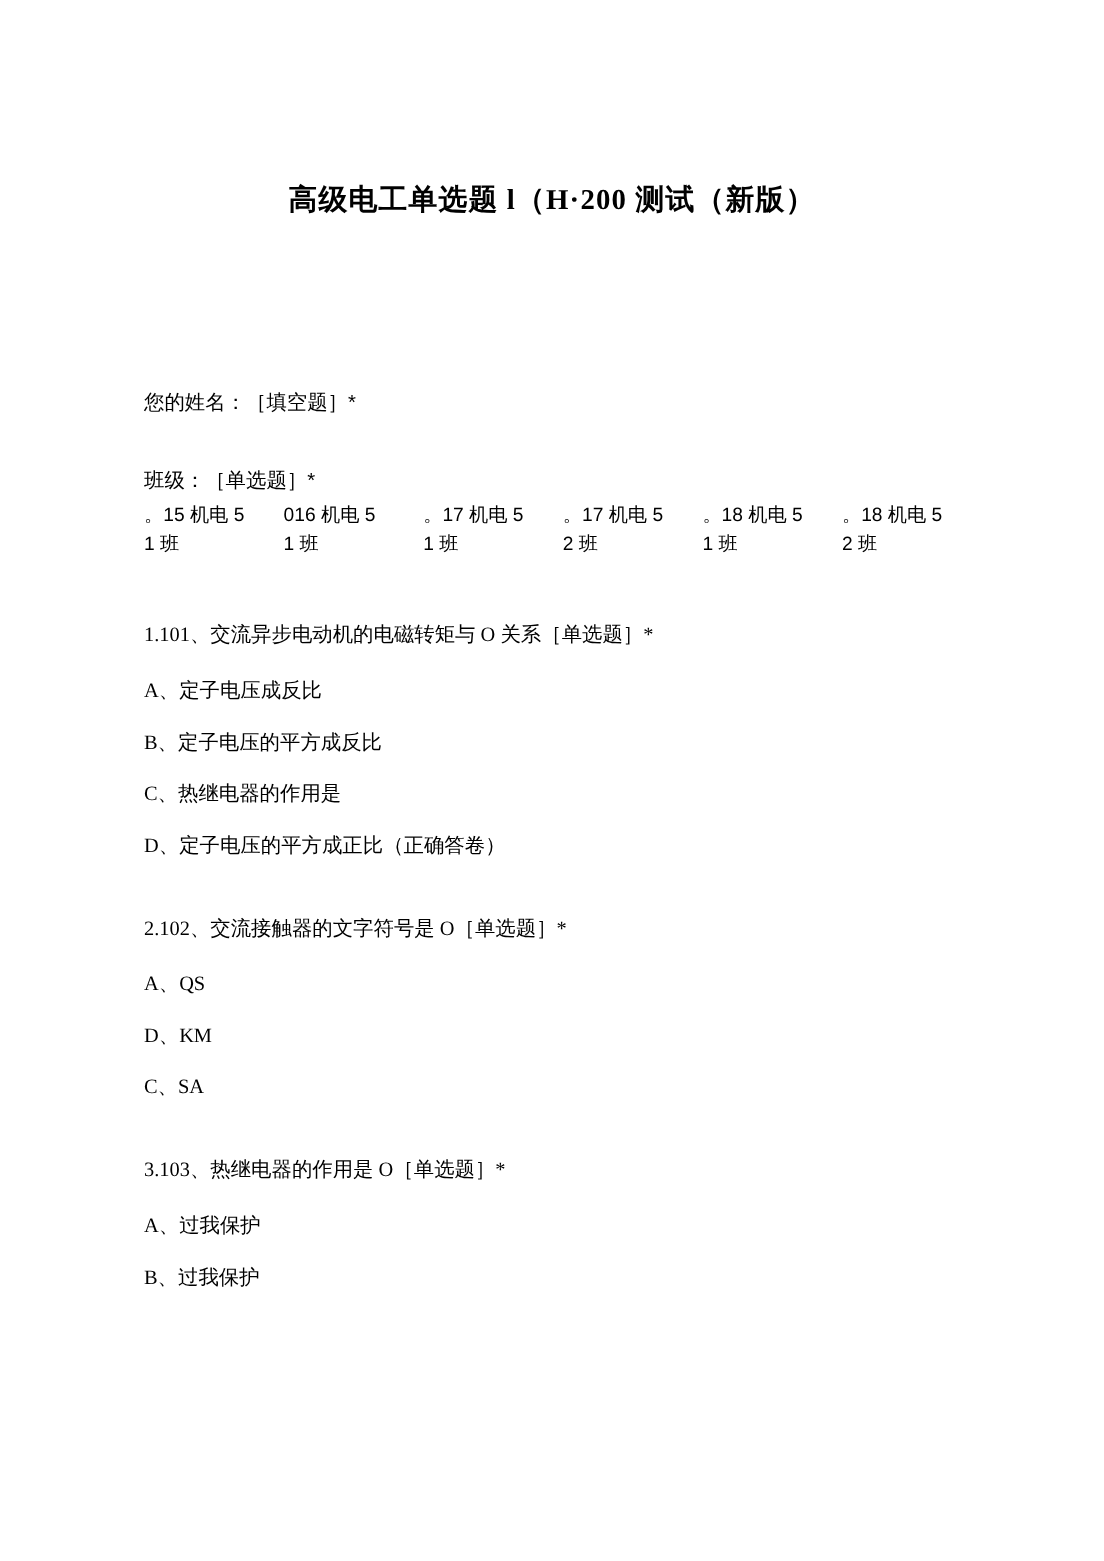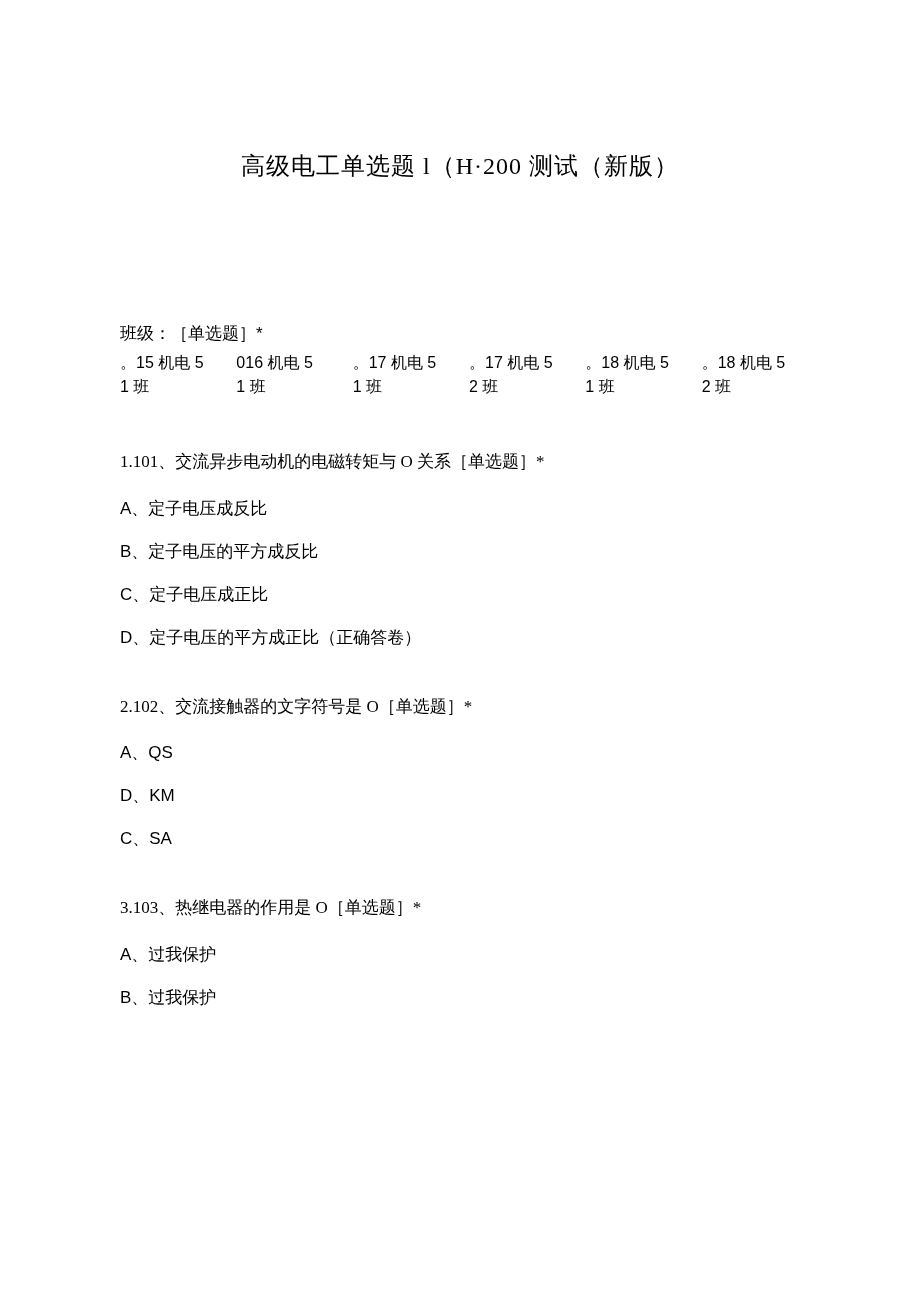--- a/index.html
+++ b/index.html
@@ -9,21 +9,21 @@
     font-family: "SimSun", "宋体", serif;
     width: 920px;
   }
   .page {
     padding: 150px 120px 60px 120px;
     box-sizing: border-box;
   }
   .title {
     text-align: center;
     font-size: 24px;
-    font-weight: normal;
+    font-weight: bold;
     margin-bottom: 140px;
     letter-spacing: 1px;
   }
   .field {
     font-size: 17px;
     margin-bottom: 40px;
     line-height: 1.6;
   }
   .class-label {
     font-size: 17px;
@@ -48,33 +48,34 @@
   }
   .qtext {
     font-size: 17px;
     margin-bottom: 22px;
     font-family: Liberation Serif, serif;
     line-height: 1.5;
   }
   .option {
     font-size: 17px;
     margin-bottom: 20px;
-    font-family: Liberation Sans, sans-serif;
+    font-family: Liberation Serif, serif;
   }
   .correct {
     color: #000000;
   }
   .mix { font-family: Arial, "SimSun", sans-serif; }
 </style>
 </head>
 <body>
 
 <div class="page">
   <div class="title">高级电工单选题 l（H·200 测试（新版）</div>
 
+  <div class="field mix">您的姓名：［填空题］*</div>
 
   <div class="class-label mix">班级：［单选题］*</div>
   <div class="class-options">
     <div class="class-opt">
       <div class="line1">。15 机电 5</div>
       <div class="line2">1 班</div>
     </div>
     <div class="class-opt">
       <div class="line1">016 机电 5</div>
       <div class="line2">1 班</div>
@@ -94,21 +95,21 @@
     <div class="class-opt">
       <div class="line1">。18 机电 5</div>
       <div class="line2">2 班</div>
     </div>
   </div>
 
   <div class="qblock">
     <div class="qtext">1.101、交流异步电动机的电磁转矩与 O 关系［单选题］*</div>
     <div class="option">A、定子电压成反比</div>
     <div class="option">B、定子电压的平方成反比</div>
-    <div class="option">C、定子电压成正比</div>
+    <div class="option">C、热继电器的作用是</div>
     <div class="option">
       <span>D、定子电压的平方成正比</span><span class="correct">（正确答卷）</span>
     </div>
   </div>
 
   <div class="qblock">
     <div class="qtext">2.102、交流接触器的文字符号是 O［单选题］*</div>
     <div class="option">A、QS</div>
     <div class="option">D、KM</div>
     <div class="option">C、SA</div>

